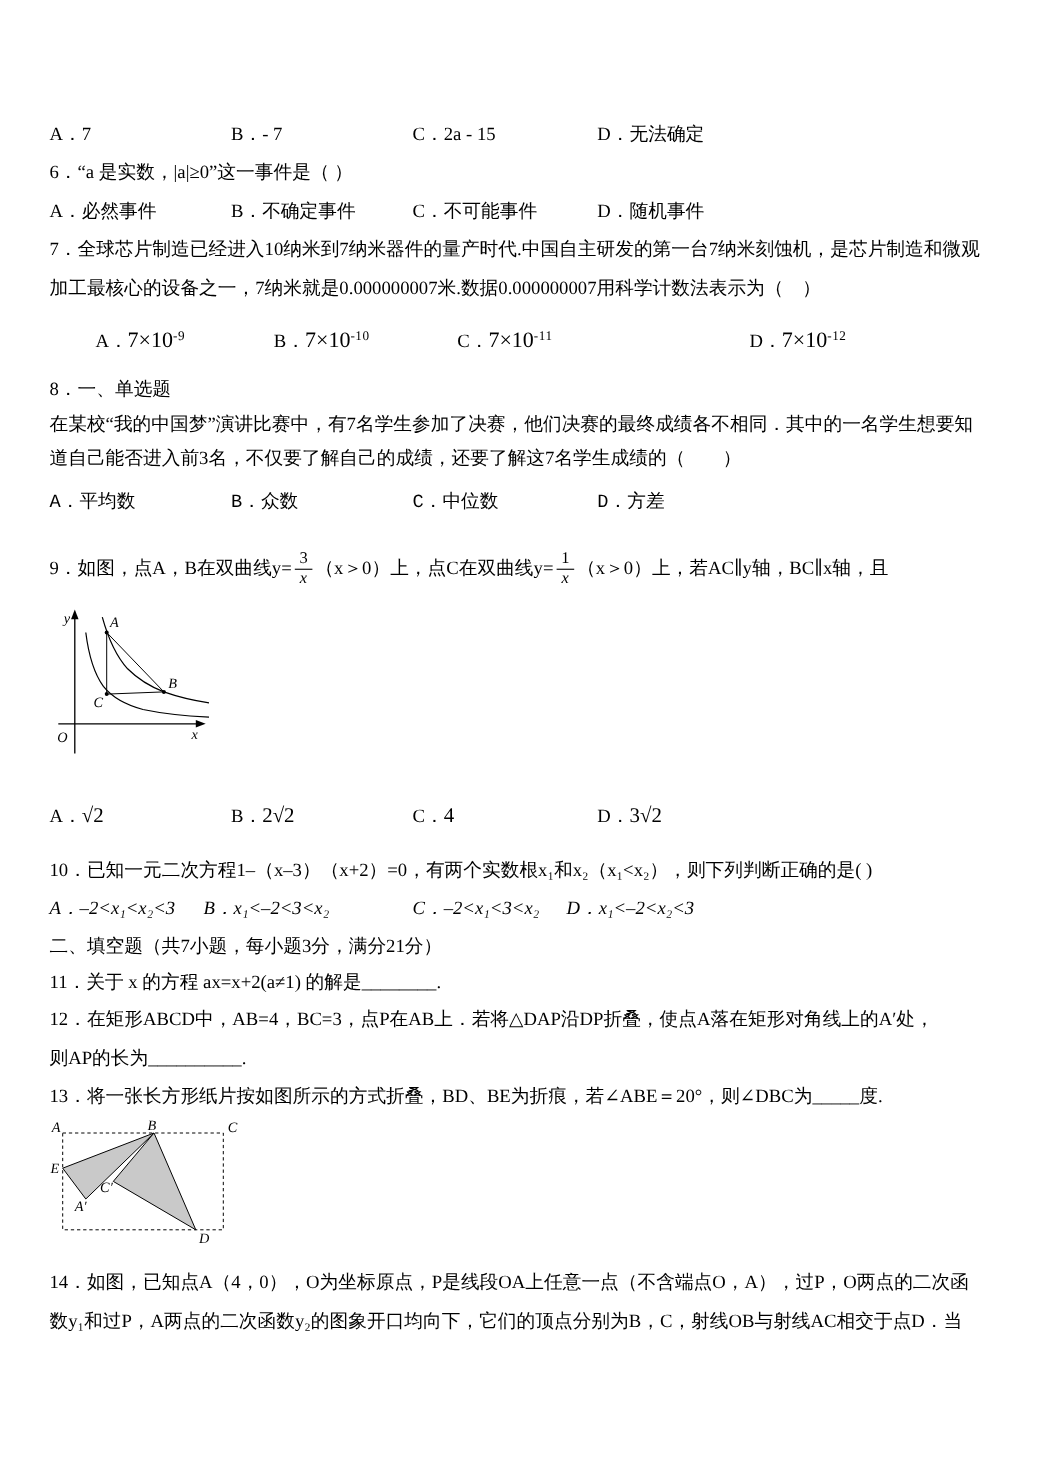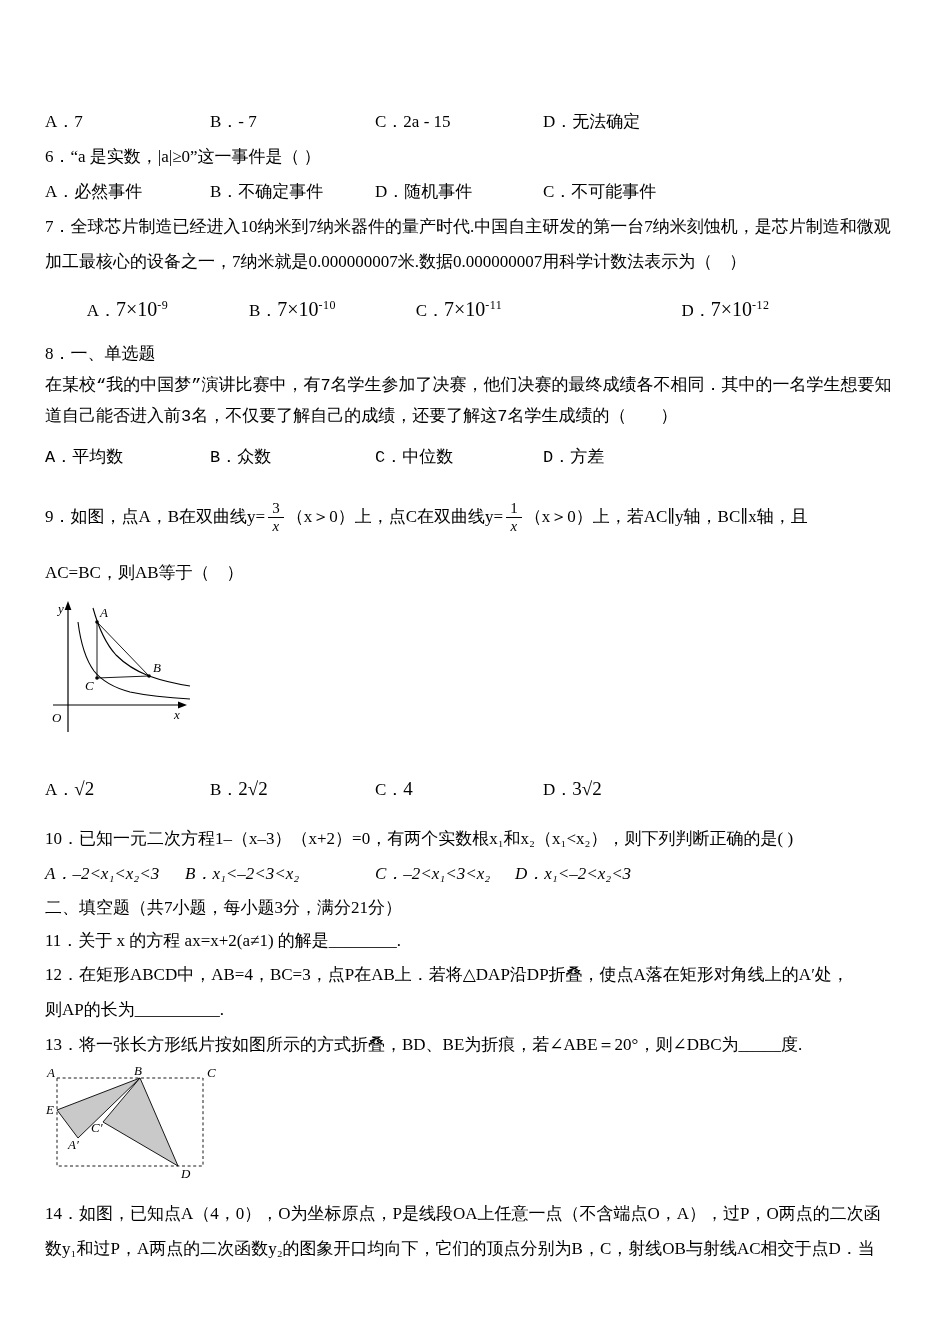--- a/index.html
+++ b/index.html
@@ -3,21 +3,21 @@
 <meta charset="utf-8">
 <style>
   * { margin:0; padding:0; box-sizing:border-box; }
   html,body { background:#ffffff; }
   .page {
     width:950px; height:1332px; margin:16px auto; background:#fff; color:#000;
     font-family:"Liberation Serif","DejaVu Serif",serif;
     font-size:17px; padding:88px 42px 0 45px; overflow:hidden; position:relative;
   }
   .line   { line-height:35px; white-space:nowrap; }
-  .line-sm{ line-height:31px; white-space:nowrap;font-family:Liberation Mono, monospace; }
+  .line-sm{ line-height:31px; white-space:nowrap; }
   .line-h { line-height:33px; white-space:nowrap; }
   .opts { display:grid; grid-template-columns:165px 165px 168px 1fr; line-height:35px; }
   .opts-q10 { grid-template-columns:140px 190px 140px 1fr;font-style:italic; }
   .opts-sci { line-height:52px;text-align:center; }
   .opts-rad { line-height:42px; margin-top:28px; }
   .sci { font-size:20px; }
   .sci-exp { font-size:12px; vertical-align:super; letter-spacing:0.5px; }
   .radval { font-size:19px; }
   .q9stem { margin-top:16px; line-height:52px; white-space:nowrap; }
   .q9stem2 { margin-top:12px; }
@@ -45,22 +45,22 @@
     <span>A．7</span>
     <span>B．- 7</span>
     <span>C．2a - 15</span>
     <span>D．无法确定</span>
   </div>
 
   <div class="line">6．“a 是实数，|a|≥0”这一事件是（ ）</div>
   <div class="opts">
     <span>A．必然事件</span>
     <span>B．不确定事件</span>
+    <span>C．不可能事件</span>
     <span>D．随机事件</span>
-    <span>C．不可能事件</span>
   </div>
 
   <div class="line">7．全球芯片制造已经进入10纳米到7纳米器件的量产时代.中国自主研发的第一台7纳米刻蚀机，是芯片制造和微观</div>
   <div class="line">加工最核心的设备之一，7纳米就是0.000000007米.数据0.000000007用科学计数法表示为（　）</div>
   <div class="opts opts-sci">
     <span><span>A．</span><span class="sci">7×10</span><span class="sci-exp">-9</span></span>
     <span><span>B．</span><span class="sci">7×10</span><span class="sci-exp">-10</span></span>
     <span><span>C．</span><span class="sci">7×10</span><span class="sci-exp">-11</span></span>
     <span><span>D．</span><span class="sci">7×10</span><span class="sci-exp">-12</span></span>
   </div>
@@ -71,21 +71,20 @@
   <div class="opts mt8">
     <span>A．平均数</span>
     <span>B．众数</span>
     <span>C．中位数</span>
     <span>D．方差</span>
   </div>
 
   <div class="q9stem">
     <span>9．如图，点A，B在双曲线y=</span><span class="frac"><span class="num">3</span><span class="den">x</span></span><span>（x＞0）上，点C在双曲线y=</span><span class="frac"><span class="num">1</span><span class="den">x</span></span><span>（x＞0）上，若AC∥y轴，BC∥x轴，且</span>
   </div>
-  <div class="line q9stem2">AC=BC，则AB等于（　）</div>
 
   <svg class="fig" width="150" height="140" viewBox="0 0 150 140" xmlns="http://www.w3.org/2000/svg">
     <line class="ax" x1="23" y1="132" x2="23" y2="6"></line>
     <polygon points="23,1 19.6,10 26.4,10" fill="#000"></polygon>
     <line class="ax" x1="8" y1="105" x2="137" y2="105"></line>
     <polygon points="142,105 133,101.6 133,108.4" fill="#000"></polygon>
     <path class="crv" d="M 48,8 C 53,26 61,44 71,55 C 81,65 91,71 104,76 C 118,81 132,84 145,86"></path>
     <path class="crv" d="M 33,22 C 36,46 41,60 49,71 C 57,81 70,88 85,92 C 104,96 126,98 145,99"></path>
     <line class="thin" x1="52" y1="22" x2="52" y2="78"></line>
     <line class="thin" x1="52" y1="78" x2="104" y2="76"></line>

